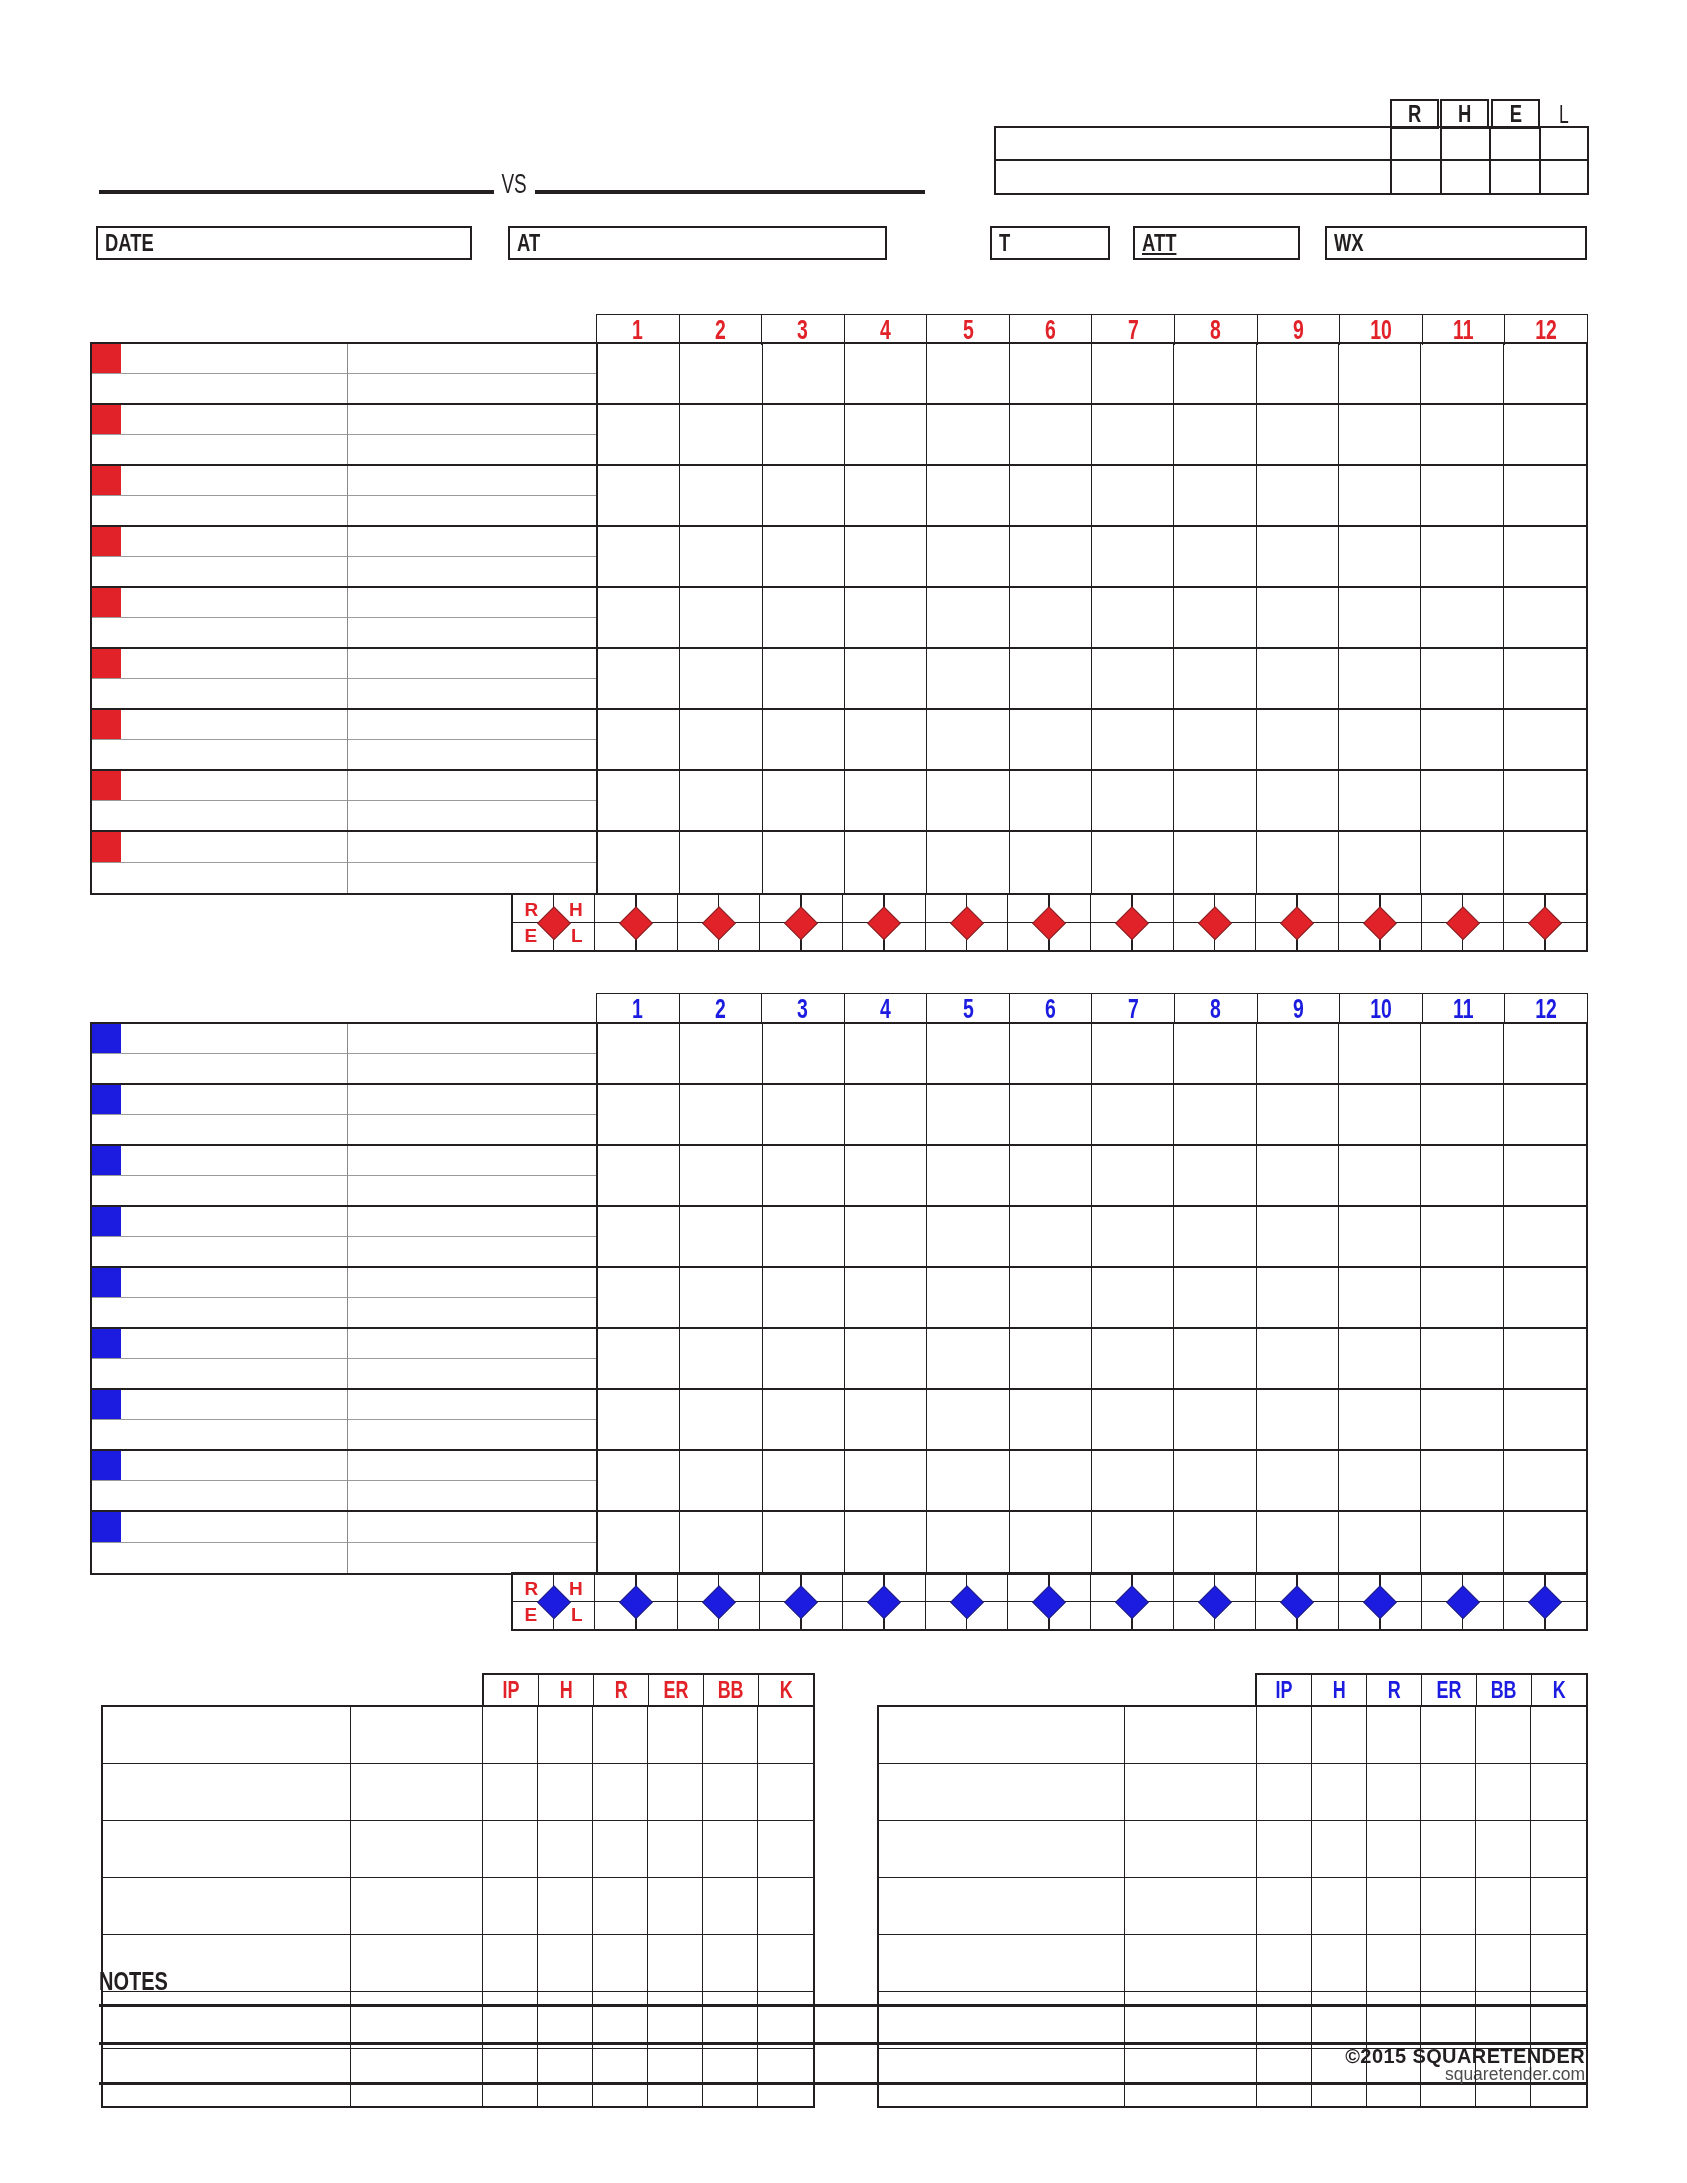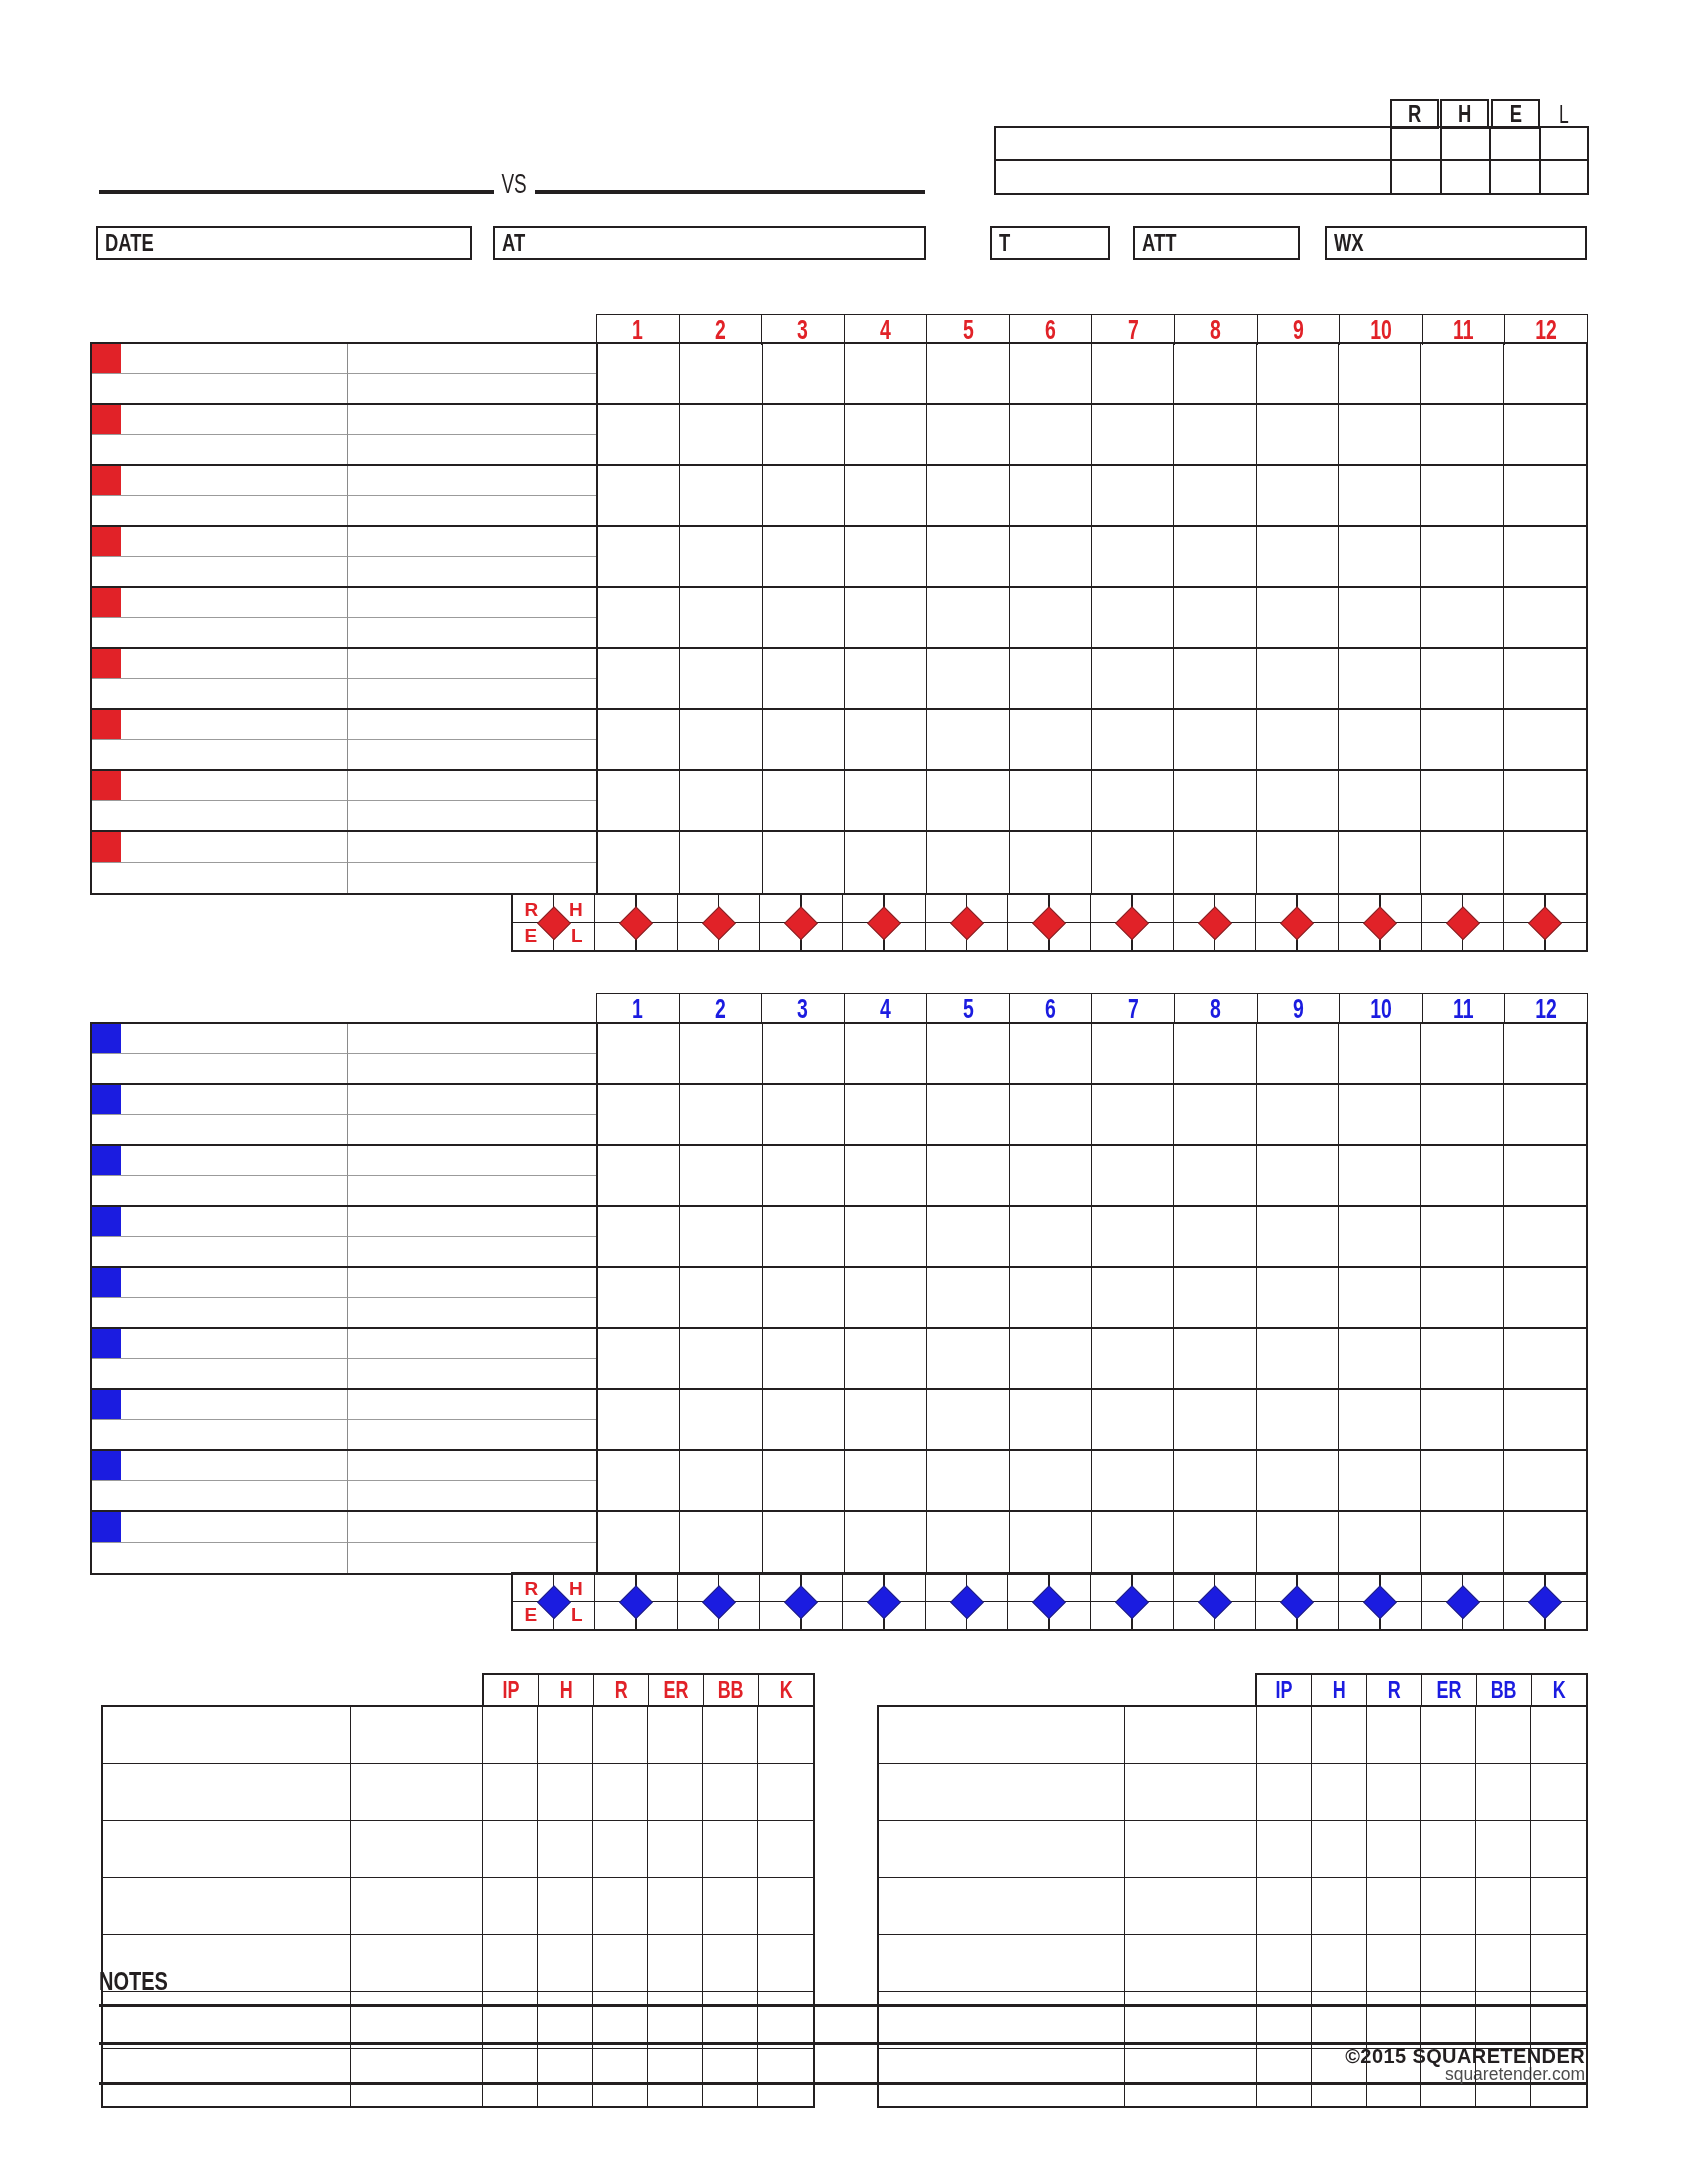--- a/index.html
+++ b/index.html
@@ -123,27 +123,27 @@
     <div class="ls-hdiv"></div>
     <div class="ls-v" style="left:394px;"></div>
     <div class="ls-v" style="left:444px;"></div>
     <div class="ls-v" style="left:493px;"></div>
     <div class="ls-v" style="left:543px;"></div>
   </div>
 
   <div class="fbox" style="left:96px;width:376px;">
     <span>DATE</span>
     </div>
-  <div class="fbox" style="left:493px;width:433px;">
+  <div class="fbox" style="left:508px;width:379px;">
     <span>AT</span>
     </div>
   <div class="fbox" style="left:990px;width:120px;">
     <span>T</span>
     </div>
-  <div class="fbox" style="left:1133px;width:167px;">
+  <div class="fbox" style="left:1133px;width:167px;text-decoration:underline;">
     <span>ATT</span>
     </div>
   <div class="fbox" style="left:1325px;width:262px;">
     <span>WX</span>
     </div>
 
   <div class="notes-label">
     <span>NOTES</span></div>
   <div class="nrule" style="top:2004px;"></div>
   <div class="nrule" style="top:2042px;"></div>

